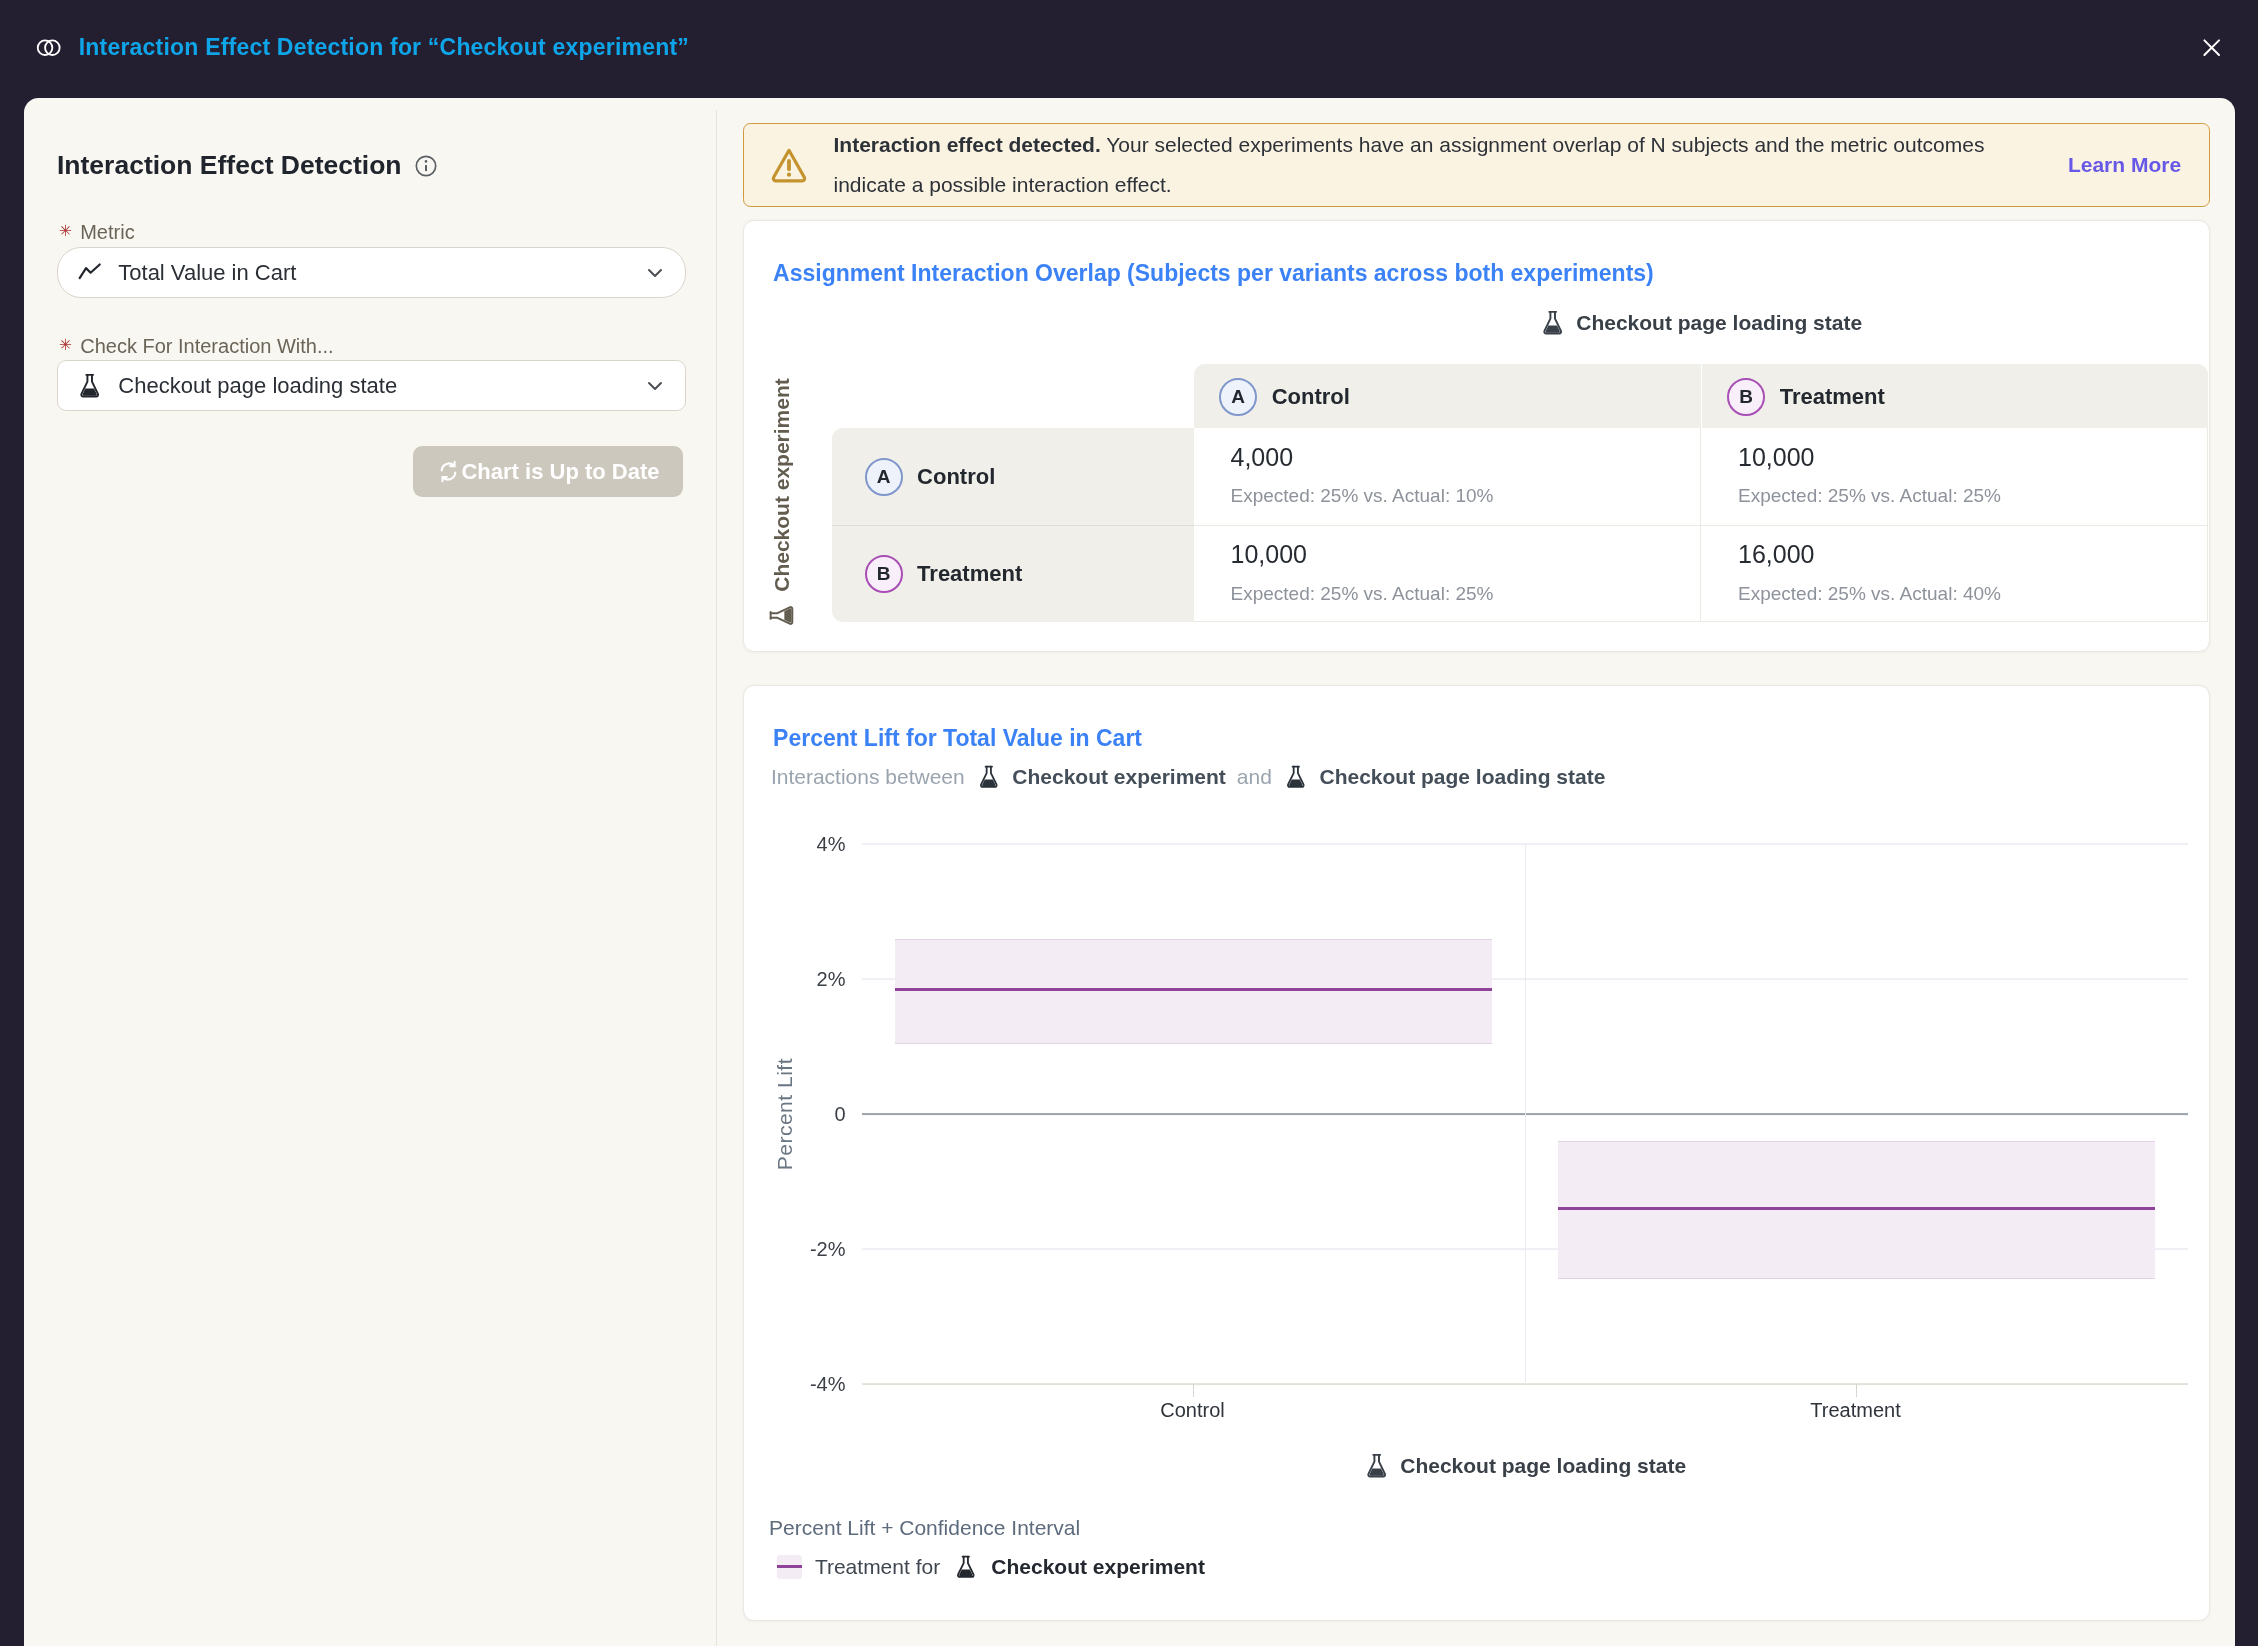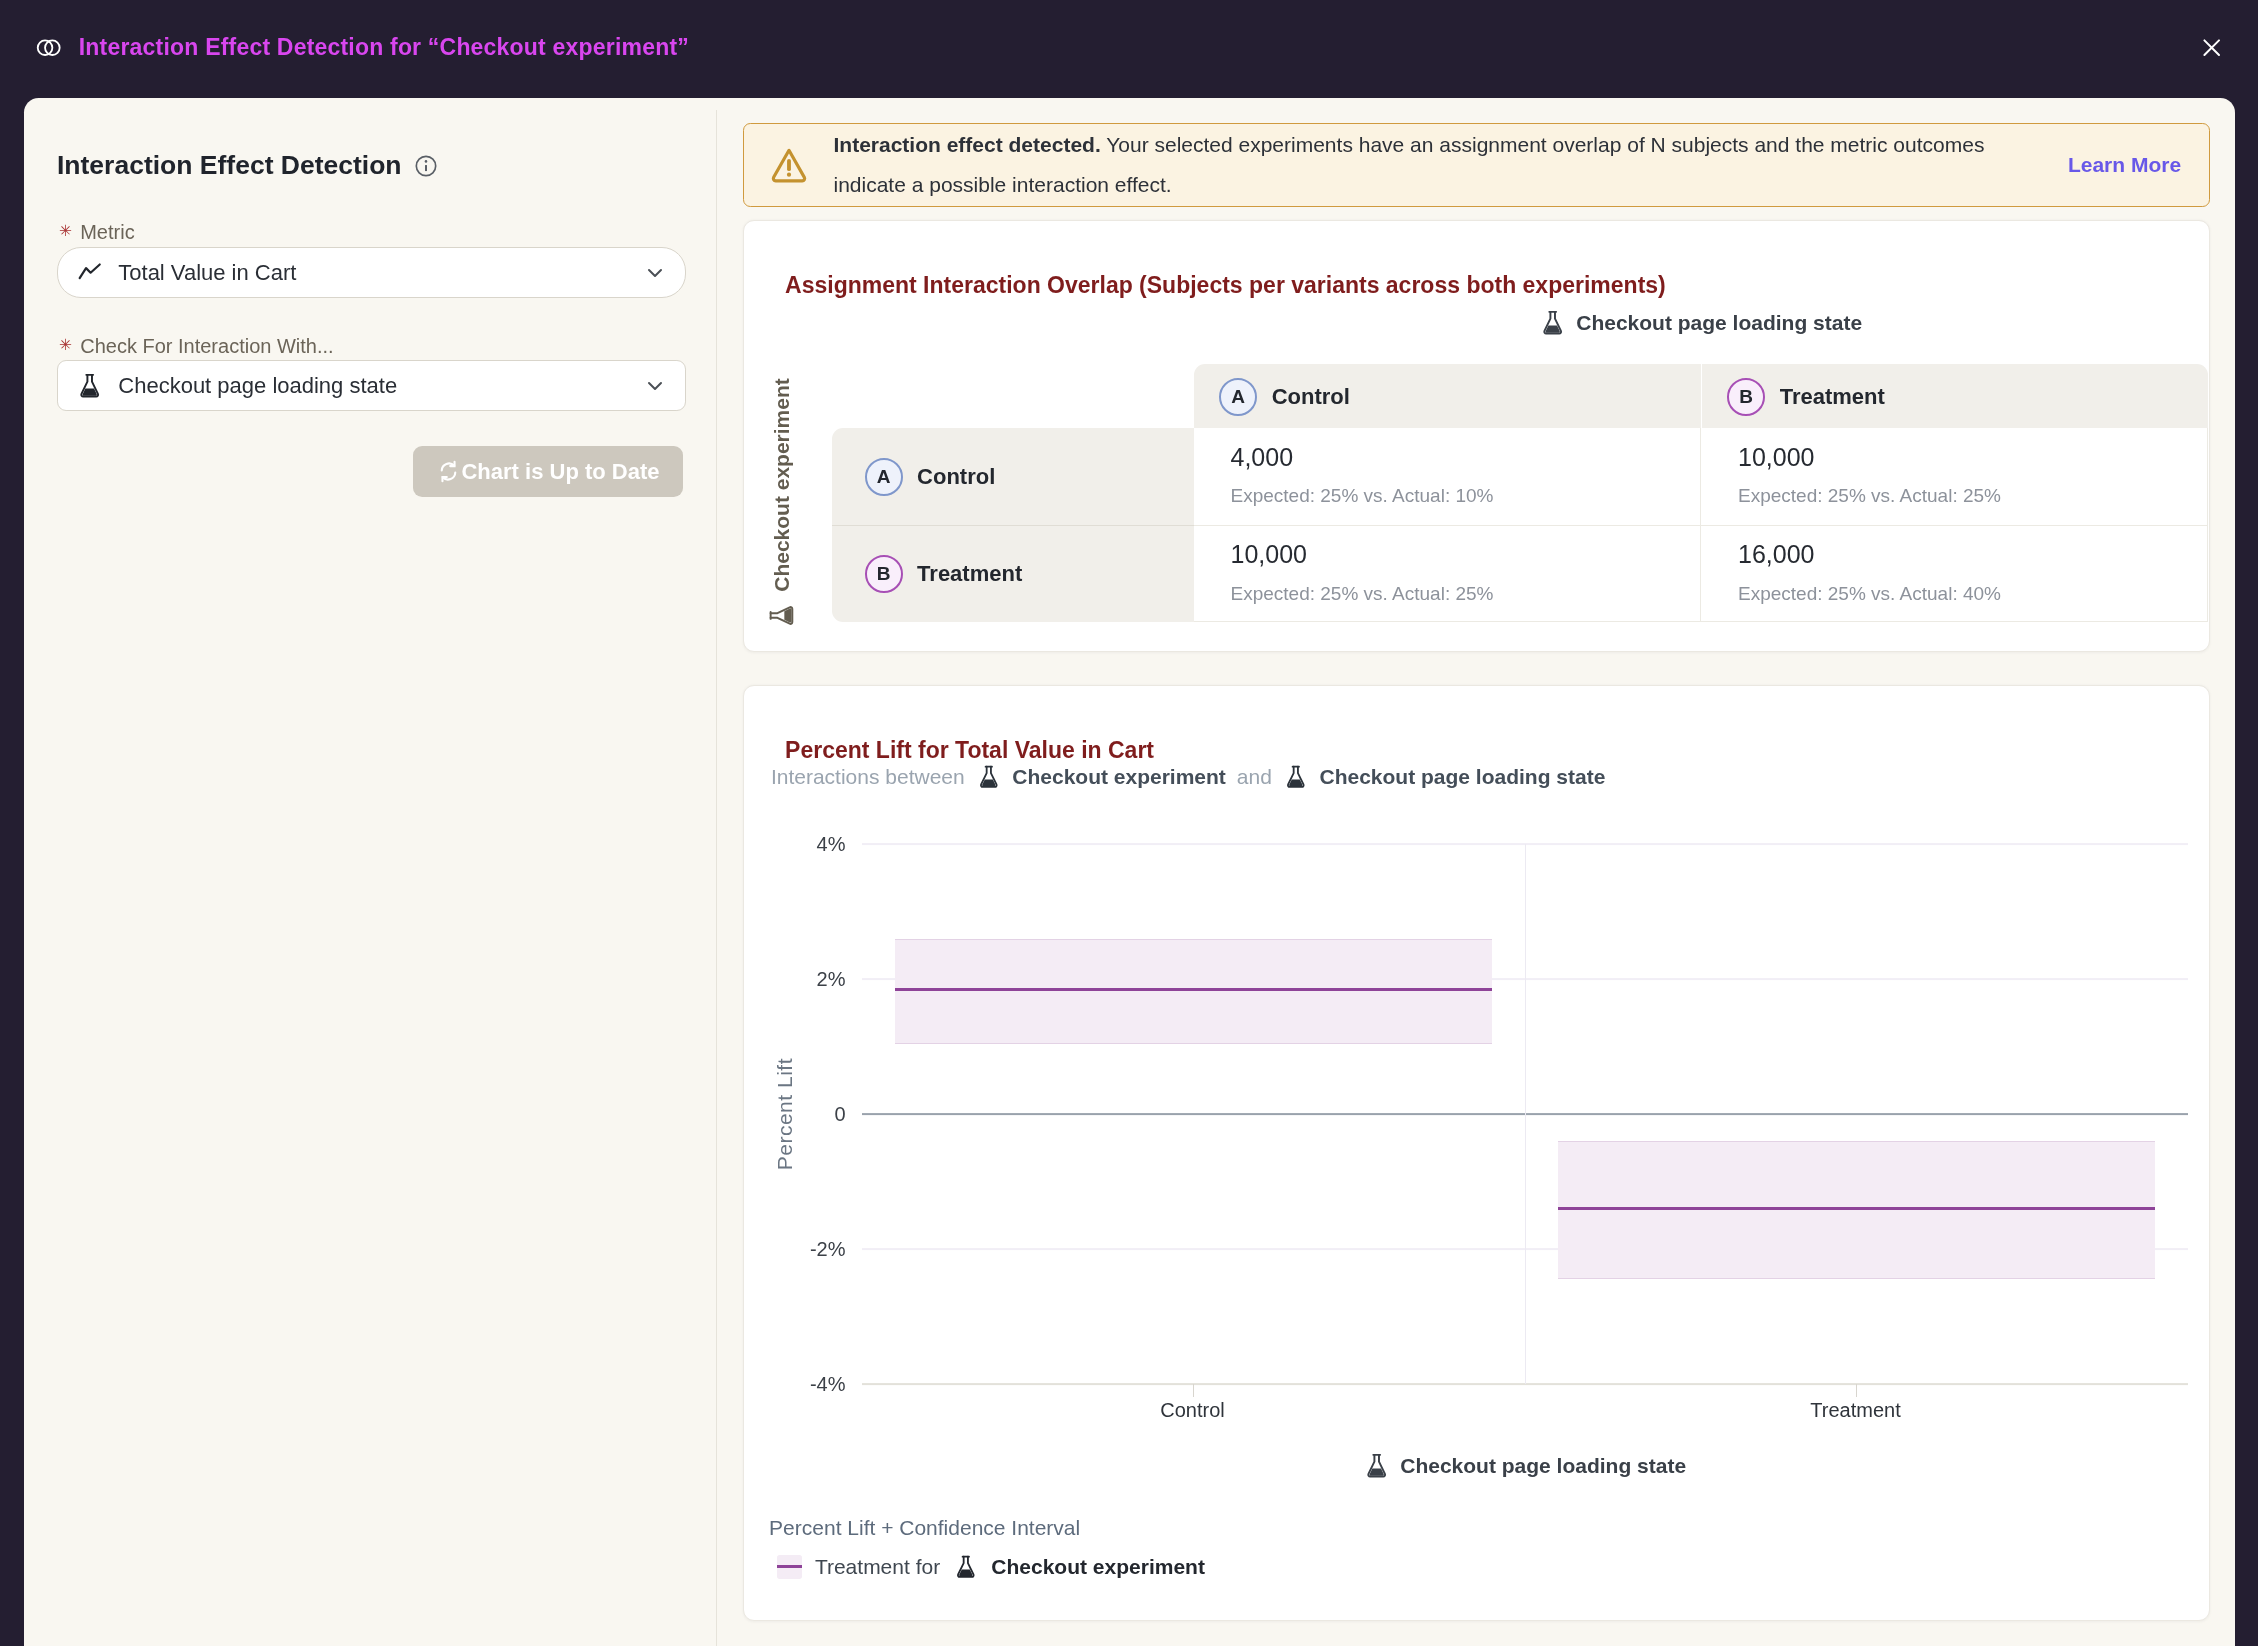--- a/index.html
+++ b/index.html
@@ -1,19 +1,19 @@
 <!DOCTYPE html>
 <html style="--accent-link: #6858e8; --warning-border: #d09a3e; --warning-bg: #fbf3e2; --warning-icon: #c4922f; --band-fill: #f4ecf5; --band-edge: #e3d2e5; --mean-line: #8e4398; --badge-a-border: #7f97cb; --badge-a-bg: #eef2fb; --badge-b-border: #a74fb5; --badge-b-bg: #f9effb;font-size:14.6px"><head>
 <meta charset="utf-8">
 <style>
   html,body{margin:0;padding:0;background:#241e31;}
   body{width:2259px;height:1647px;overflow:hidden;font-family:"Liberation Sans","DejaVu Sans",sans-serif;position:relative;}
   .titlebar{position:absolute;left:0;top:0;width:2259px;height:95px;background:#241e31;display:flex;align-items:center;}
   .titlebar .venn{margin-left:35px;display:flex;align-items:center;}
-  .titlebar h1{color:#d946ef;font-size:23px;font-weight:700;margin:0 0 0 16.4px;letter-spacing:0.2px;}
+  .titlebar h1{color:#0ea5e9;font-size:23px;font-weight:700;margin:0 0 0 16.4px;letter-spacing:0.2px;}
   .close-btn{position:absolute;right:31px;top:31px;width:33px;height:33px;background:transparent;border:none;cursor:pointer;padding:0;display:flex;align-items:center;justify-content:center;}
   .modal{position:absolute;left:24px;top:98px;width:2211px;height:1549px;background:#f9f7f1;border-radius:14.6px 14.6px 0 0;}
   
   .left-panel{position:absolute;left:0;top:12px;width:692px;height:1549px;border-right:0.9px solid #e6e3da;}
   .panel-head{position:absolute;left:33px;top:40px;display:flex;align-items:center;gap:12.8px;}
   .panel-head h2{margin:0;font-size:26.5px;font-weight:700;color:#20242c;}
   .field-label{position:absolute;left:35px;display:flex;align-items:center;gap:8.2px;font-size:20px;color:#6b6458;}
   .req{color:#a83232;font-size:15.5px;line-height:1;transform:translateY(-0.9px);font-family:"DejaVu Sans",sans-serif;}
   .select{position:absolute;left:33px;width:629px;height:51px;background:#fff;border:0.9px solid #d9d5cb;border-radius:9.1px;display:flex;align-items:center;padding:0 18.3px;box-sizing:border-box;gap:14.6px;cursor:pointer;}
   .select .val{font-size:22px;color:#2a2e35;flex:1;}
@@ -22,21 +22,21 @@
   .right-panel{position:absolute;left:692px;top:0;width:1520px;height:1549px;}
   .card{position:absolute;left:26.5px;width:1467px;background:#fff;border:0.9px solid #ebe8e1;border-radius:11px;box-shadow:0 0.9px 2.7px rgba(40,35,60,.05);box-sizing:border-box;}
   
   .banner{position:absolute;left:26.5px;top:25px;width:1467px;height:84px;background:var(--warning-bg);border:1.8px solid var(--warning-border);border-radius:7.3px;box-sizing:border-box;display:flex;align-items:center;}
   .banner .w-icon{margin:0 24px 0 24px;display:flex;}
   .banner .b-text{flex:1;font-size:21px;line-height:40px;color:#2d3138;max-width:1197px;}
   .banner .b-text b{font-weight:700;}
   .banner .learn{margin-left:auto;margin-right:27.4px;font-size:21px;font-weight:700;color:var(--accent-link);text-decoration:none;cursor:pointer;white-space:nowrap;}
   
   .table-card{top:122px;height:432px;}
-  .card-title{position:absolute;left:25.6px;top:35px;margin:16px;font-size:23px;font-weight:700;color:#7f1d1d;}
+  .card-title{position:absolute;left:25.6px;top:35px;margin:4px;font-size:23px;font-weight:700;color:#3b82f6;}
   .axis-label{display:flex;align-items:center;justify-content:center;gap:10px;font-size:21px;font-weight:600;color:#3a4048;}
   .col-axis{position:absolute;left:450px;top:88px;width:1014px;}
   .row-axis{position:absolute;left:9.1px;top:146px;width:58px;height:274px;display:flex;align-items:center;justify-content:center;}
   .row-axis-inner{display:flex;align-items:center;gap:10px;transform:rotate(-90deg);white-space:nowrap;font-size:21px;font-weight:600;color:#635d50;}
   .colheads{position:absolute;left:450px;top:143px;width:1014px;height:65px;background:#f1efea;border-radius:11px 11px 0 0;display:flex;}
   .colheads .hcell{width:50%;display:flex;align-items:center;gap:14.6px;padding-left:25.6px;box-sizing:border-box;font-size:22px;font-weight:600;color:#23272e;}
   .colheads .hcell + .hcell{border-left:1.8px solid #fff;}
   .rowheads{position:absolute;left:88px;top:207px;width:362px;height:194px;background:#f1efea;border-radius:11px 0 0 11px;}
   .rowheads .rcell{height:50%;display:flex;align-items:center;gap:14.6px;padding-left:33px;box-sizing:border-box;font-size:22px;font-weight:600;color:#23272e;}
   .rowheads .rcell + .rcell{border-top:0.9px solid #e0ddd5;}

